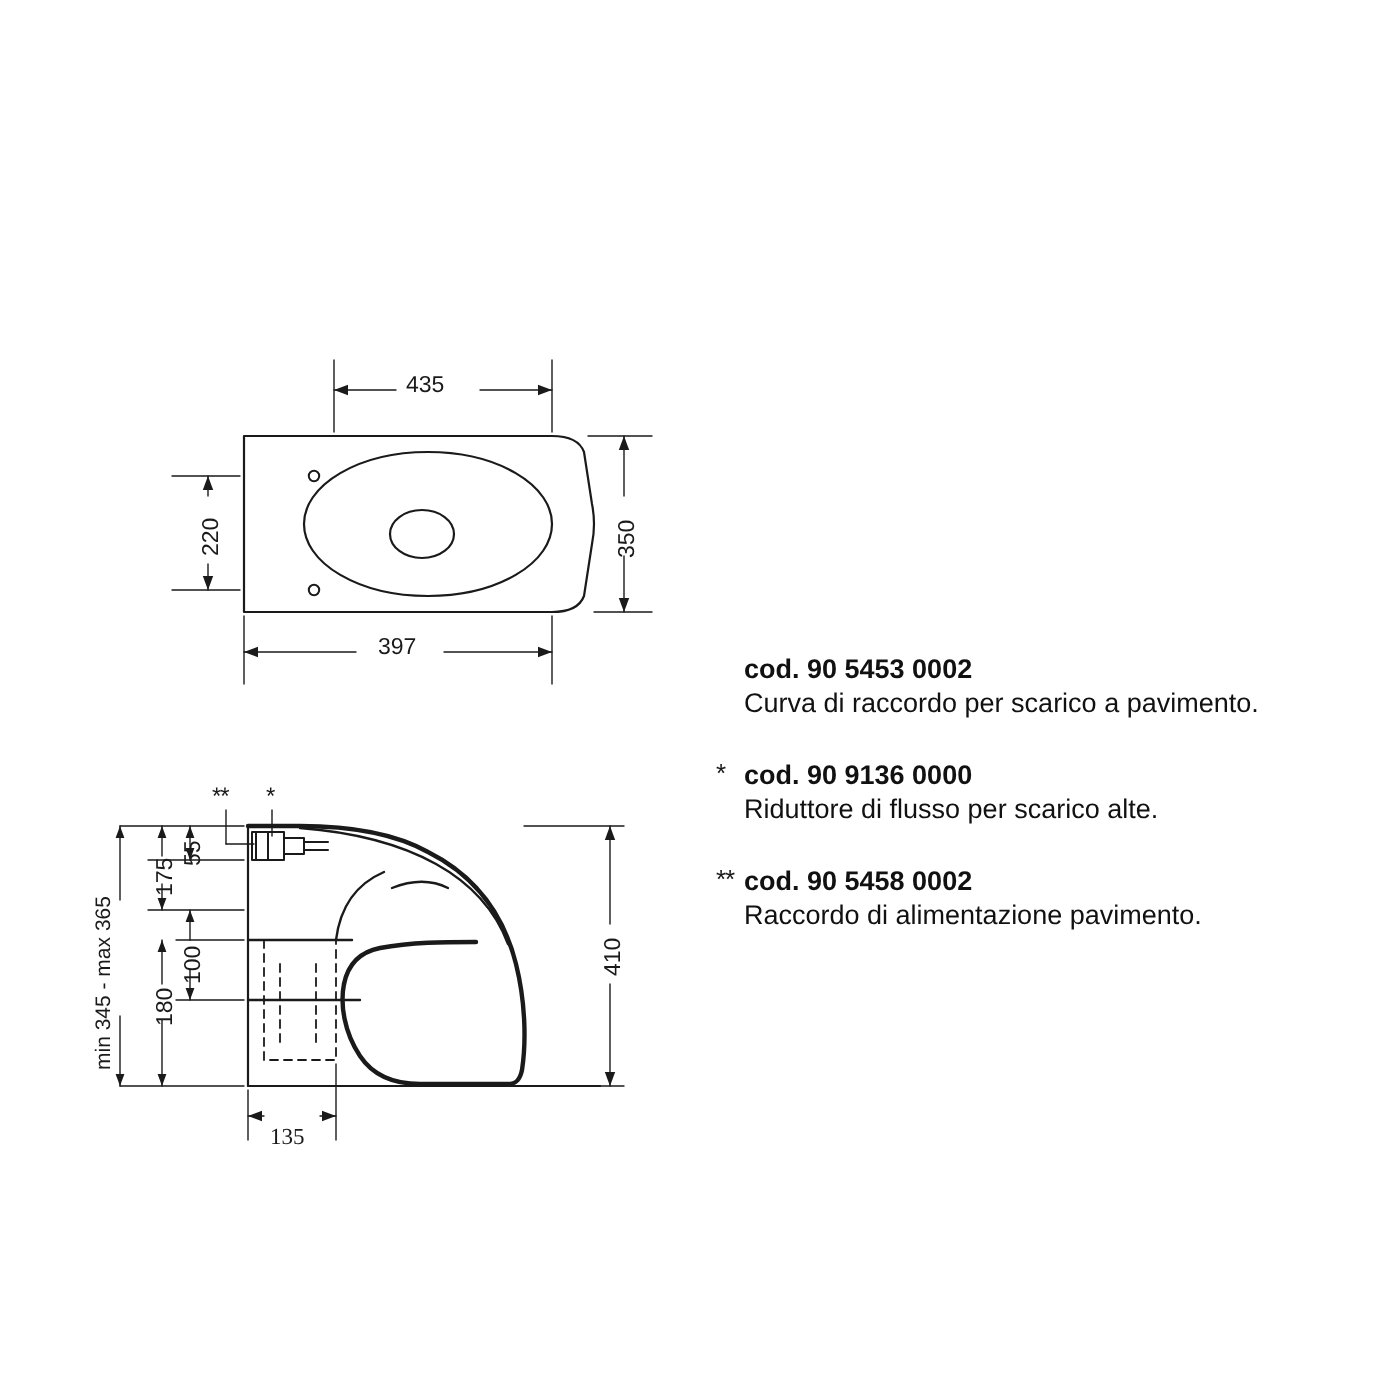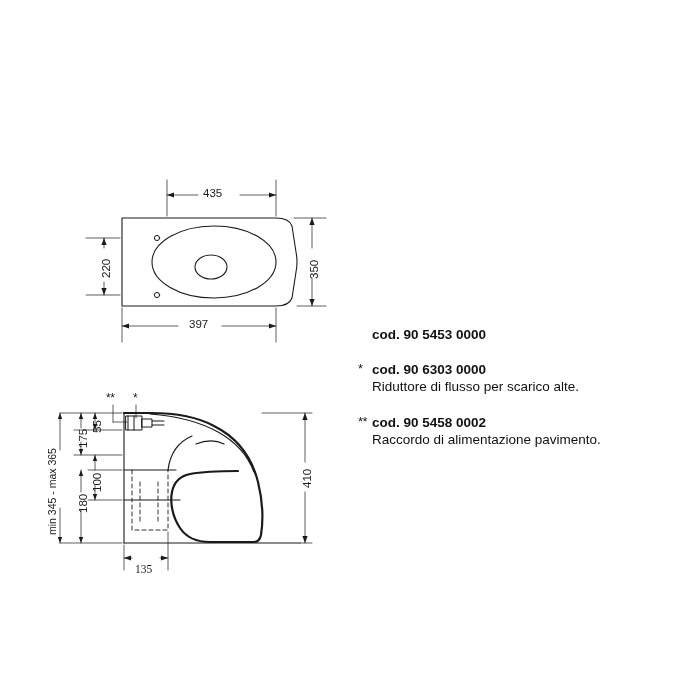--- a/index.html
+++ b/index.html
@@ -266,26 +266,27 @@
   <div class="dim-label vert" style="left:301px; top:458px;">410</div>
   <div class="dim-label" style="left:135px; top:533px;font-family:Liberation Serif, serif;">135</div>
 
   <div class="star-label" style="left:106px; top:361px;">**</div>
   <div class="star-label" style="left:133px; top:361px;">*</div>
 
   <div class="legend">
 
     <div class="legend-item">
       <div class="marker"></div>
-      <div class="code">cod. 90 5453 0000</div>
+      <div class="code">cod. 90 5453 0002</div>
+      <div class="desc">Curva di raccordo per scarico a pavimento.</div>
     </div>
 
     <div class="legend-item">
       <div class="marker">*</div>
-      <div class="code">cod. 90 6303 0000</div>
+      <div class="code">cod. 90 9136 0000</div>
       <div class="desc">Riduttore di flusso per scarico alte.</div>
     </div>
 
     <div class="legend-item">
       <div class="marker">**</div>
       <div class="code">cod. 90 5458 0002</div>
       <div class="desc">Raccordo di alimentazione pavimento.</div>
     </div>
 
   </div>

